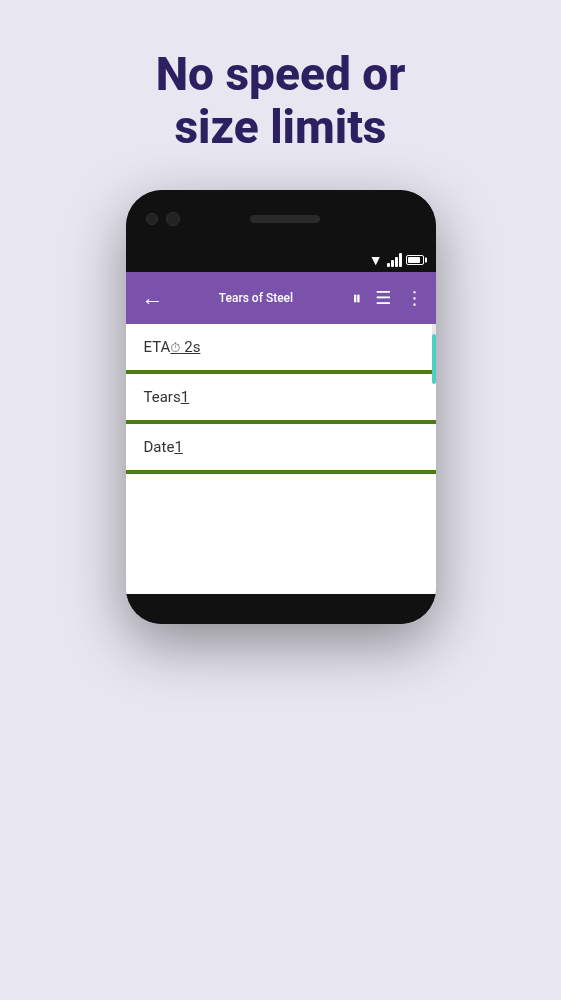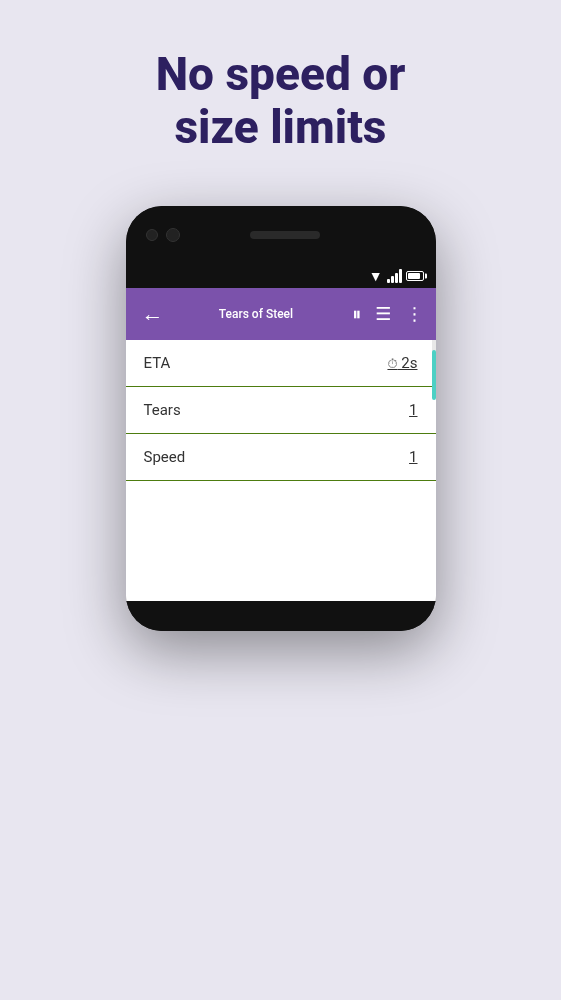--- a/index.html
+++ b/index.html
@@ -10,21 +10,21 @@
       background-color: #e8e6f0;
       font-family: 'Roboto', Arial, sans-serif;
       overflow: hidden;
       display: flex;
       flex-direction: column;
       align-items: center;
     }
 
     .headline {
       text-align: center;
-      padding: 48px 60px 52px;
+      padding: 48px 60px 36px;
       color: #2d2060;
       font-size: 46px;
       font-weight: 800;
       line-height: 1.15;
     }
 
     .phone-wrapper {
       display: flex;
       justify-content: center;
       align-items: flex-start;
@@ -180,23 +180,23 @@
     }
 
     .app-content {
       background: white;
       padding: 0;
     }
 
     .info-row {
       display: flex;
       align-items: center;
-      justify-content: space-between;
+      justify-content: flex-start;
       padding: 14px 18px;
-      border-bottom: 1px solid #4d7c0f;
+      border-bottom: 4px solid #4d7c0f;
       position: relative;
     }
 
     .info-row:last-child {
       border-bottom: none;
     }
 
     .info-label {
       color: #333;
       font-size: 15px;
@@ -298,21 +298,21 @@
 
 
 
       <div class="info-row">
         <span class="info-label">Tears</span>
         <span class="info-value">1</span>
       </div>
 
 
       <div class="info-row">
-        <span class="info-label">Speed</span>
+        <span class="info-label">Date</span>
         <span class="info-value">1</span>
       </div>
 
       <div style="height: 120px; background: white;"></div>
 
     </div>
 
     <div class="phone-bottom"></div>
 
   </div>

